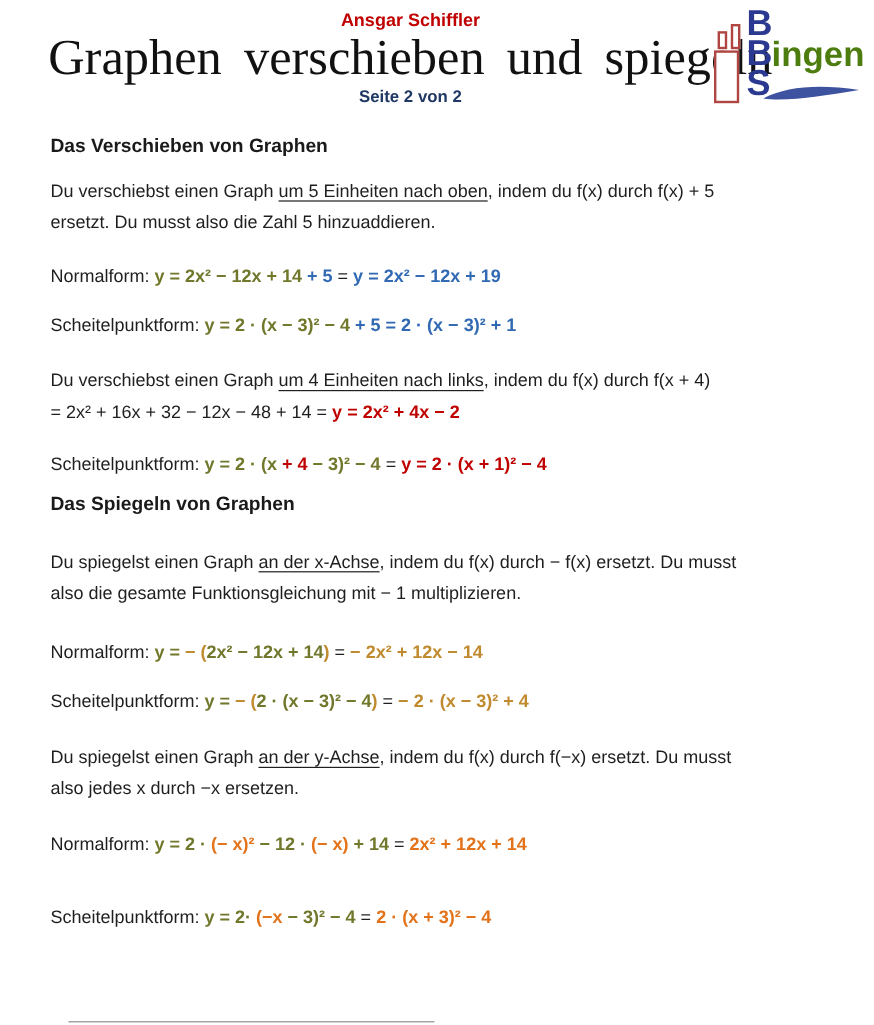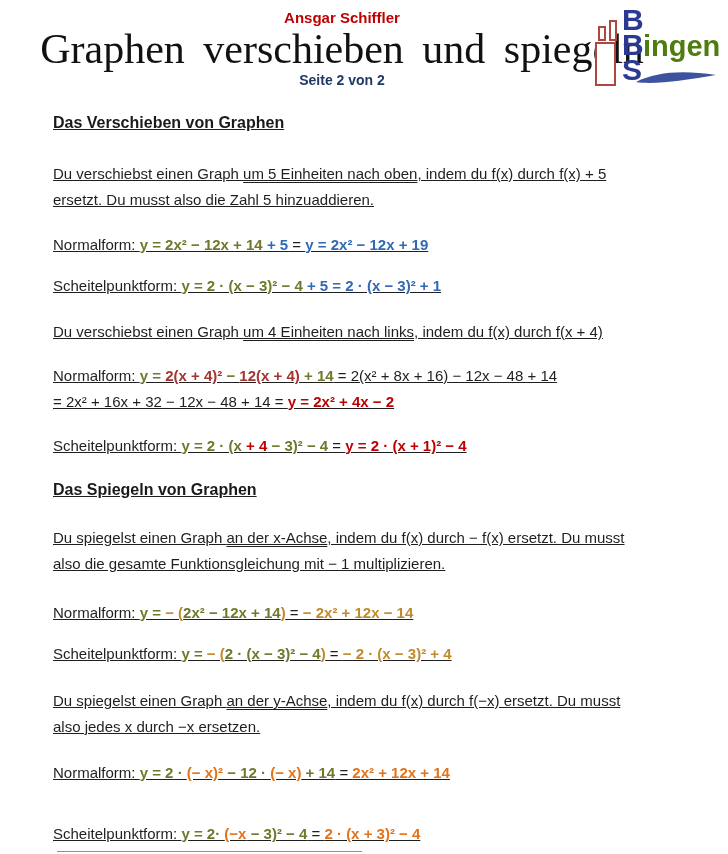--- a/index.html
+++ b/index.html
@@ -16,21 +16,21 @@
   .logo{position:absolute;right:8px;top:10px;width:132px;height:88px;}
   .logo-rect{position:absolute;background:#fff;border:2px solid #B04642;box-sizing:border-box;}
   .lr1{left:10px;top:16px;width:8px;height:15px;}
   .lr2{left:21px;top:10px;width:8px;height:21px;}
   .lr3{left:7px;top:32px;width:21px;height:44px;}
   .logo-letters{position:absolute;left:34px;top:-3px;font-size:30px;line-height:25px;
                 font-weight:700;color:#2B3990;}
   .logo-ingen{position:absolute;left:55px;top:20px;font-size:29px;font-weight:700;color:#4d7c0f;}
   .logo-swoosh{position:absolute;left:46px;top:60px;}
   
-  main{padding-left:53px;padding-right:16px;text-decoration:underline;}
+  main{padding-left:42px;padding-right:16px;}
   .section-heading{margin:0;font-size:16px;font-weight:700;line-height:20px;color:#1a1a1a;}
   .para{margin:0;font-size:15px;line-height:26px;white-space:nowrap;}
   .formula{margin:0;font-size:15px;line-height:26px;white-space:nowrap;}
   .seg-lbl{color:#1f1f1f;font-weight:400;}
   .seg-b{color:#1f1f1f;}
   .seg-u{color:#1f1f1f;text-decoration:underline;text-underline-offset:3px;}
   .seg-eq{color:#1f1f1f;font-weight:400;}
   .seg-g{color:#71772B;font-weight:700;}
   .seg-bl{color:#3169B3;font-weight:700;}
   .seg-m{color:#A3342F;font-weight:700;}
@@ -61,29 +61,28 @@
       <div class="logo-ingen">ingen</div>
       <svg class="logo-swoosh" width="84" height="16" viewBox="0 0 84 16">
         <path d="M2 12 C 22 2, 48 0, 82 5 C 52 10, 20 15, 2 12 Z" fill="#3D53A0"></path>
       </svg>
     </div>
   </div>
 
   <main>
 
     <h2 class="section-heading" style="margin-top:13px">Das Verschieben von Graphen</h2>
-    <p class="para" style="margin-top:28px"><span class="seg-b">Du verschiebst einen Graph </span><span class="seg-u">um 5 Einheiten nach oben</span><span class="seg-b">, indem du f(x) durch f(x) + 5</span><br><span class="seg-b">ersetzt. Du musst also die Zahl 5 hinzuaddieren.</span></p>
+    <p class="para" style="margin-top:14px"><span class="seg-b">Du verschiebst einen Graph </span><span class="seg-u">um 5 Einheiten nach oben</span><span class="seg-b">, indem du f(x) durch f(x) + 5</span><br><span class="seg-b">ersetzt. Du musst also die Zahl 5 hinzuaddieren.</span></p>
     <div class="formula" style="margin-top:19px"><span class="seg-lbl">Normalform: </span><span class="seg-g">y = 2x² − 12x + 14</span><span class="seg-bl"> + 5</span><span class="seg-eq"> = </span><span class="seg-bl">y = 2x² − 12x + 19</span></div>
     <div class="formula" style="margin-top:15px"><span class="seg-lbl">Scheitelpunktform: </span><span class="seg-g">y = 2 · (x − 3)² − 4</span><span class="seg-bl"> + 5 = 2 · (x − 3)² + 1</span></div>
     <p class="para" style="margin-top:20px"><span class="seg-b">Du verschiebst einen Graph </span><span class="seg-u">um 4 Einheiten nach links</span><span class="seg-b">, indem du f(x) durch f(x + 4)</span><br></p>
-    <div class="formula" style="margin-top:18px"><span class="seg-lbl">Normalform: </span><span class="seg-g">y = </span><span class="seg-m">2(x + 4)²</span><span class="seg-g"> − </span><span class="seg-m">12(x + 4)</span><span class="seg-g"> + 14</span><span class="seg-eq"> = 2(x² + 8x + 16) − 12x − 48 + 14</span></div>
     <div class="formula"><span class="seg-eq">= 2x² + 16x + 32 − 12x − 48 + 14 = </span><span class="seg-r">y = 2x² + 4x − 2</span></div>
     <div class="formula" style="margin-top:18px"><span class="seg-lbl">Scheitelpunktform: </span><span class="seg-g">y = 2 · (x </span><span class="seg-r">+ 4</span><span class="seg-g"> − 3)² − 4</span><span class="seg-eq"> = </span><span class="seg-r">y = 2 · (x + 1)² − 4</span></div>
 
-    <h2 class="section-heading" style="margin-top:21px">Das Spiegeln von Graphen</h2>
+    <h2 class="section-heading" style="margin-top:10px">Das Spiegeln von Graphen</h2>
     <p class="para" style="margin-top:25px"><span class="seg-b">Du spiegelst einen Graph </span><span class="seg-u">an der x-Achse</span><span class="seg-b">, indem du f(x) durch − f(x) ersetzt. Du musst</span><br><span class="seg-b">also die gesamte Funktionsgleichung mit − 1 multiplizieren.</span></p>
     <div class="formula" style="margin-top:23px"><span class="seg-lbl">Normalform: </span><span class="seg-g">y = </span><span class="seg-go">− (</span><span class="seg-g">2x² − 12x + 14</span><span class="seg-go">)</span><span class="seg-eq"> = </span><span class="seg-go">− 2x² + 12x − 14</span></div>
     <div class="formula" style="margin-top:15px"><span class="seg-lbl">Scheitelpunktform: </span><span class="seg-g">y = </span><span class="seg-go">− (</span><span class="seg-g">2 · (x − 3)² − 4</span><span class="seg-go">)</span><span class="seg-eq"> = </span><span class="seg-go">− 2 · (x − 3)² + 4</span></div>
     <p class="para" style="margin-top:21px"><span class="seg-b">Du spiegelst einen Graph </span><span class="seg-u">an der y-Achse</span><span class="seg-b">, indem du f(x) durch f(−x) ersetzt. Du musst</span><br><span class="seg-b">also jedes x durch −x ersetzen.</span></p>
     <div class="formula" style="margin-top:20px"><span class="seg-lbl">Normalform: </span><span class="seg-g">y = 2 · </span><span class="seg-o">(− x)²</span><span class="seg-g"> − 12 · </span><span class="seg-o">(− x)</span><span class="seg-g"> + 14</span><span class="seg-eq"> = </span><span class="seg-o">2x² + 12x + 14</span></div>
     <div class="formula" style="margin-top:35px"><span class="seg-lbl">Scheitelpunktform: </span><span class="seg-g">y = 2· </span><span class="seg-o">(−x</span><span class="seg-g"> − 3)² − 4</span><span class="seg-eq"> = </span><span class="seg-o">2 · (x + 3)² − 4</span></div>
   </main>
 
   <div class="bottom-rule"></div>
 </div>

